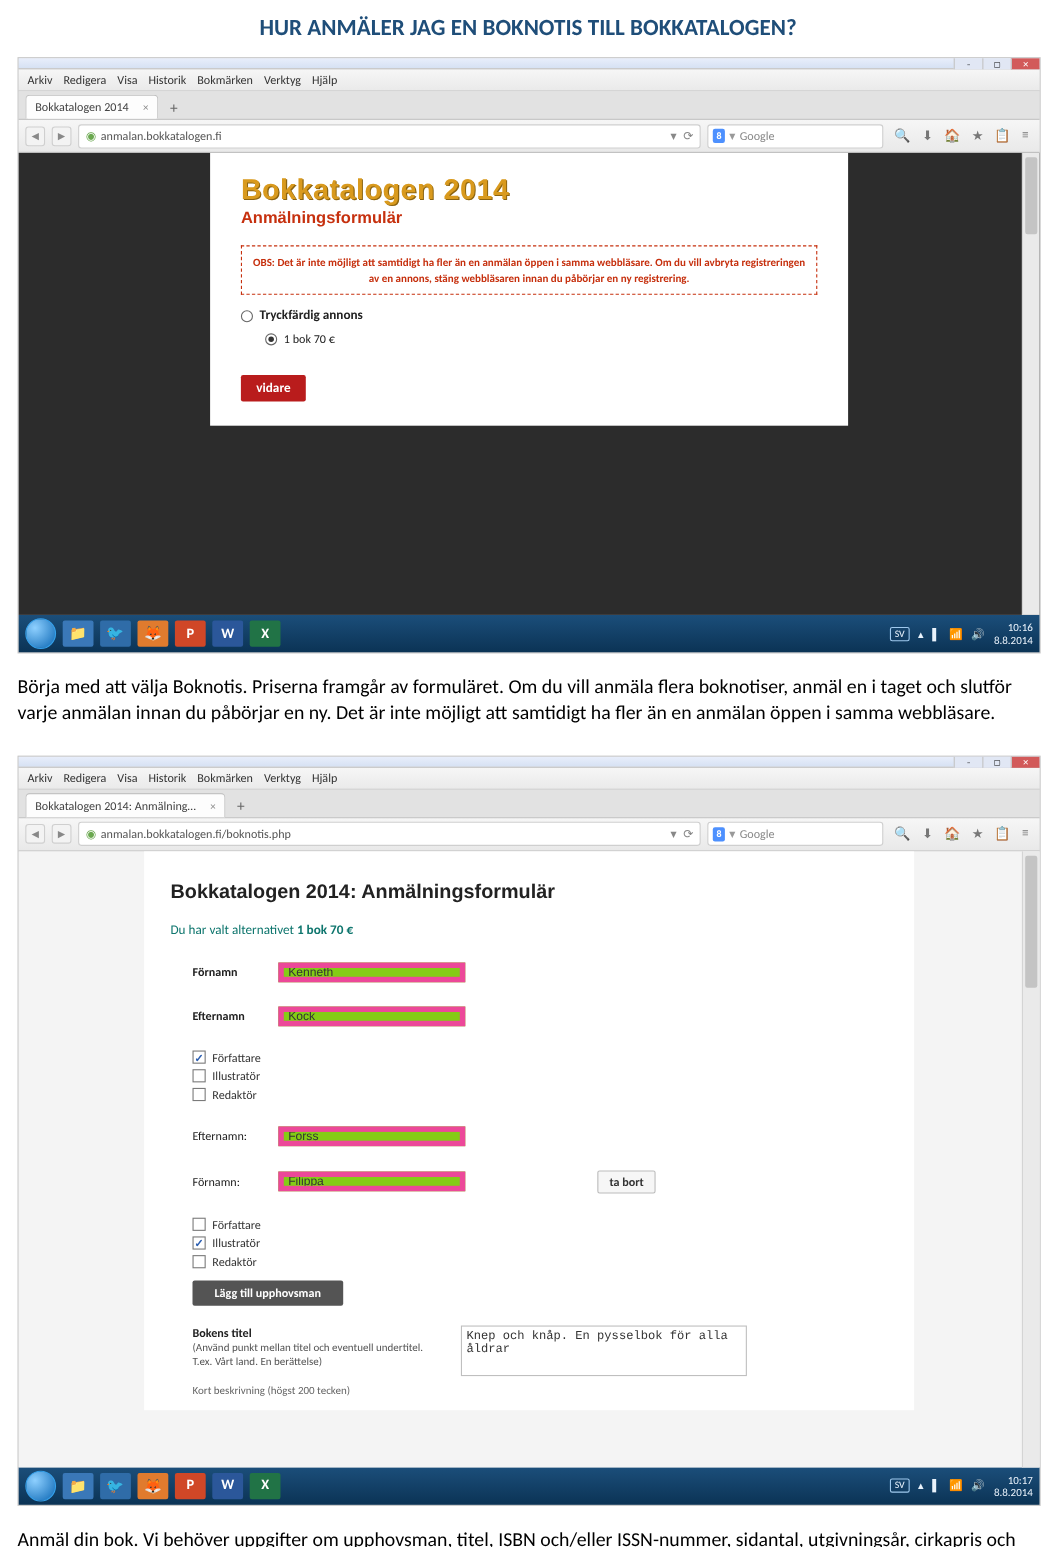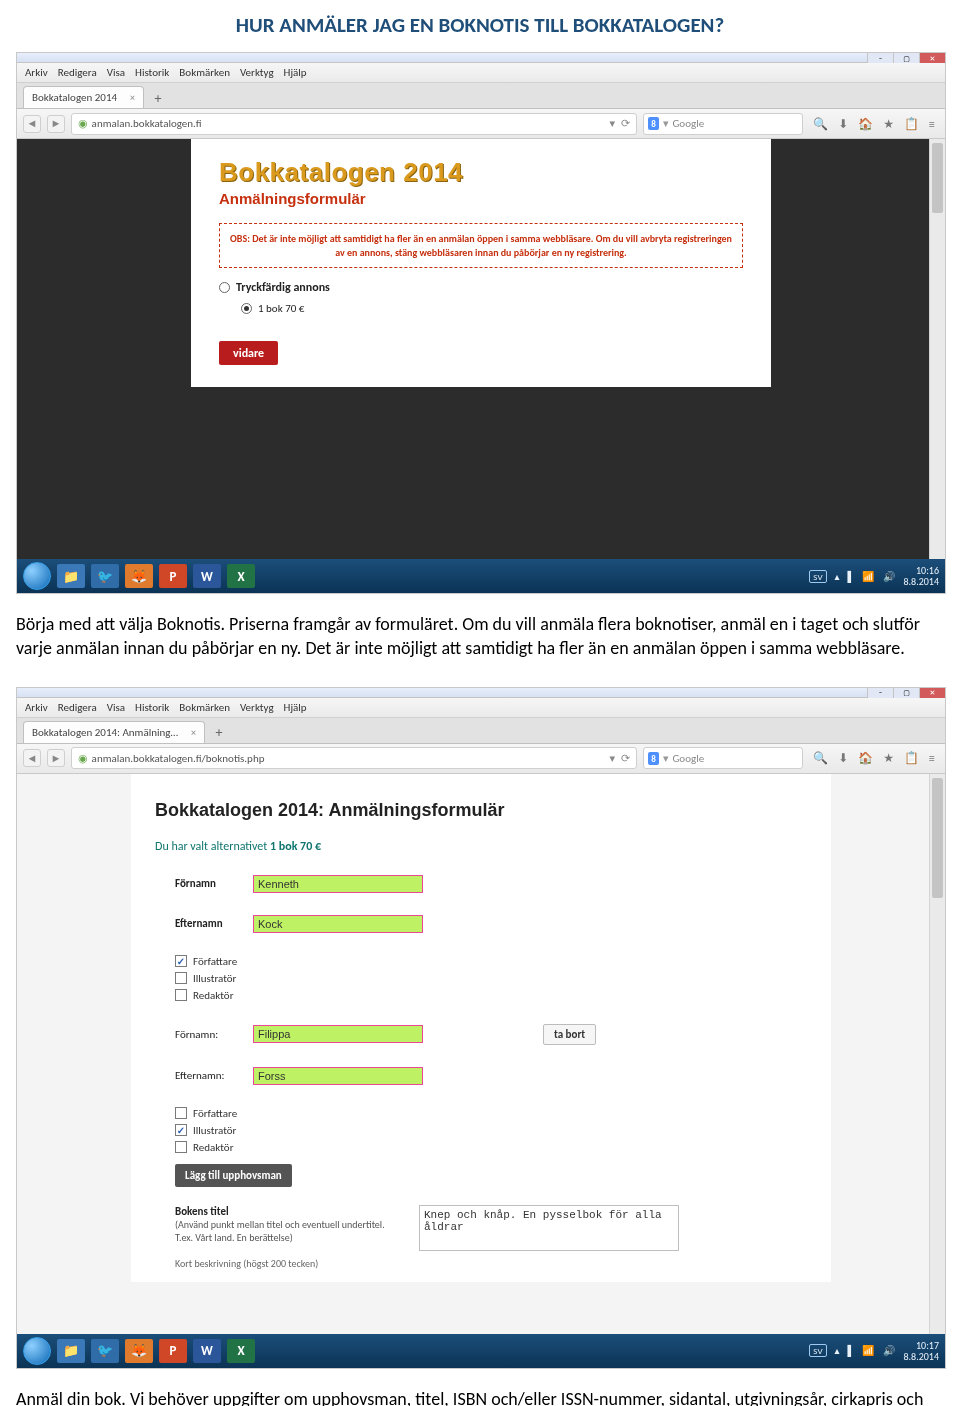--- a/index.html
+++ b/index.html
@@ -162,45 +162,45 @@
     width: 700px;
     padding: 26px 24px 12px 24px;
   }
   .h2-form { font-family: Verdana, sans-serif; font-weight:bold; font-size:18px; color:#222; margin-bottom:18px;}
   .subline { font-size:12px; color:#0f766e; margin-bottom:20px;}
   .field-row { display:flex; align-items:center; margin:22px 0;}
   .field-label { width:78px; font-size:11px; color:#222; font-weight:bold;}
   .field-label.normal { font-weight:normal;}
   .text-input {
     width:170px; height:18px;
-    border:1px solid #ec4899;
+    border:5px solid #ec4899;
     font-size:11px;
     padding:1px 4px;
     color:#333;
-    background:#bef264;
+    background:#84cc16;
   }
   .chk-row { display:flex; align-items:center; gap:6px; margin:4px 0 4px 0; font-size:11px; color:#333;}
   .chk { width:12px; height:12px; border:1px solid #7a7a7a; background:#fff; display:inline-flex; align-items:center; justify-content:center; font-size:10px; color:#2a5db0;}
   .chk.on::after{ content:"✓"; font-weight:bold;}
   .person-block { margin-left:20px; margin-bottom:10px;}
   .btn-outline {
     border:1px solid #bcbcbc;
     background:#f6f6f6;
     font-size:11px;
     font-weight:bold;
     padding:3px 10px;
     border-radius:2px;
     color:#333;
   }
   .btn-dark {
     background:#545454;
     color:#fff;
     font-size:11px;
     font-weight:bold;
-    padding:5px 10px;
+    padding:5px 20px;
     border-radius:2px;
     display:inline-block;
   }
   .title-row { display:flex; gap:24px; margin-top:18px;}
   .title-desc { width:220px; font-size:11px; color:#222;}
   .title-desc .small { font-size:10px; color:#555;}
   .textarea {
     width:260px; height:46px; border:1px solid #bfbfbf; font-family:"Courier New",monospace; font-size:11px; padding:3px 4px; color:#333; resize:none; background:#fff;
   }
   .cut-line { font-size:10px; color:#666; margin-left:20px; margin-top:6px;}
@@ -384,27 +384,27 @@
             <span>Illustratör</span>
           </div>
         <div class="chk-row">
             <span class="chk"></span>
             <span>Redaktör</span>
           </div>
       </div>
 
       <div class="person-block" style="position:relative;">
         <div class="field-row">
+          <div class="field-label normal">Efternamn:</div>
+          <input class="text-input" value="Forss" style="">
+        </div>
+        <div class="field-row">
           <div class="field-label normal">Förnamn:</div>
           <input class="text-input" value="Filippa" style="">
           <span class="btn-outline" style="margin-left:120px">ta bort</span>
-        </div>
-        <div class="field-row">
-          <div class="field-label normal">Efternamn:</div>
-          <input class="text-input" value="Forss" style="">
         </div>
         <div class="chk-row">
             <span class="chk"></span>
             <span>Författare</span>
           </div>
         <div class="chk-row">
             <span class="chk on"></span>
             <span>Illustratör</span>
           </div>
         <div class="chk-row">

